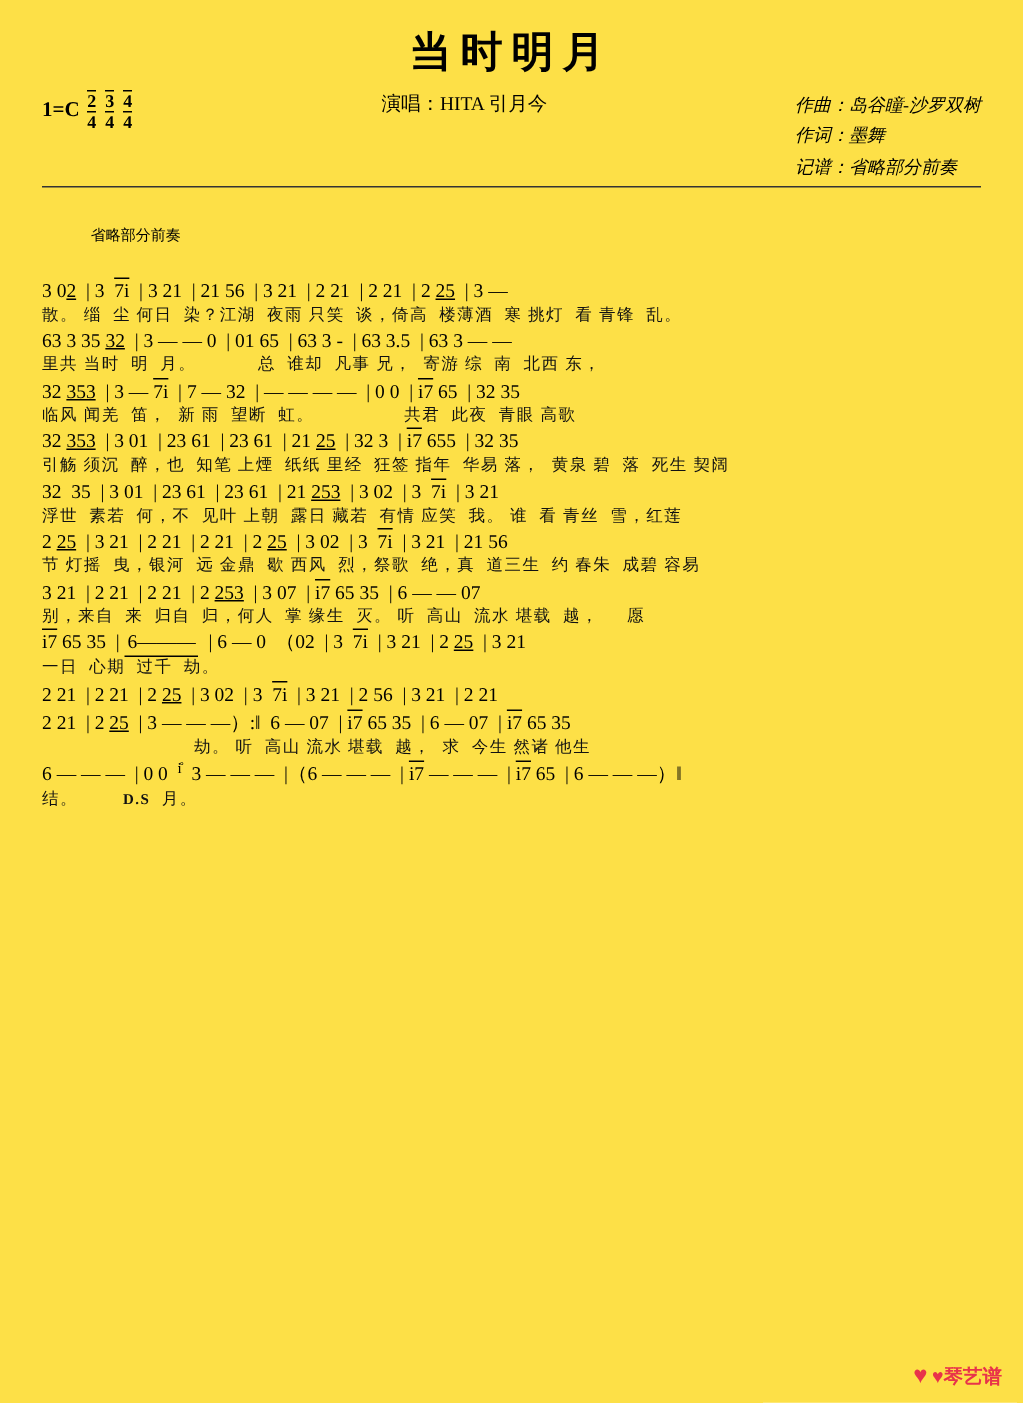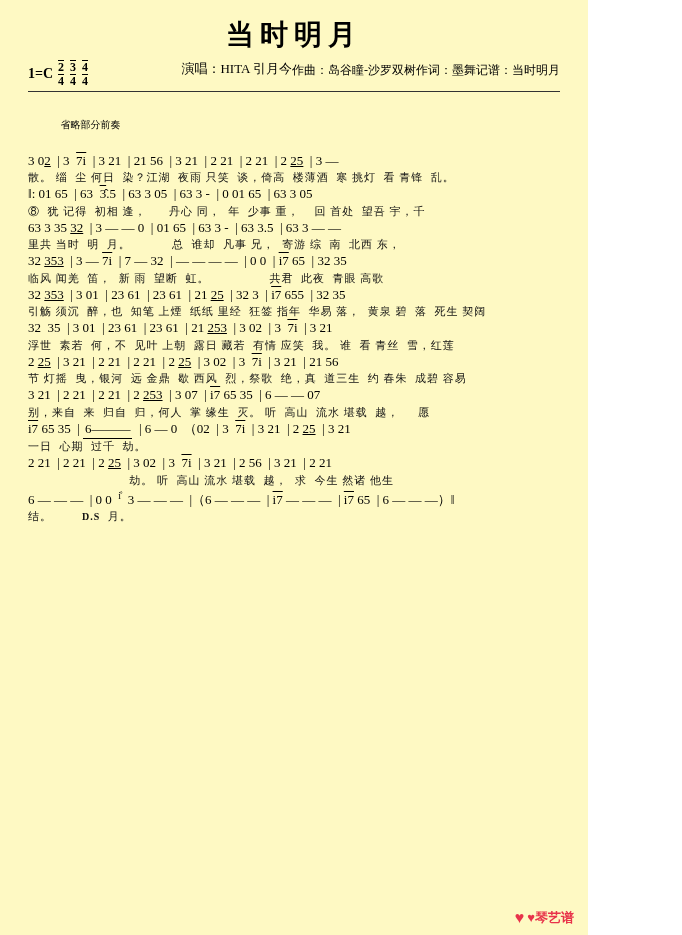--- a/index.html
+++ b/index.html
@@ -5,23 +5,23 @@
     * { margin: 0; padding: 0; box-sizing: border-box; }
     body {
       background: #fff;
       font-family: 'SimSun', 'STSong', serif;
       width: 682px;
       min-height: 935px;
       position: relative;
       overflow: hidden;
     }
     .page {
-      width: 588px;
+      width: 682px;
       min-height: 935px;
-      background: #fef9c3;
+      background: #fde047;
       padding: 12px 28px 40px 28px;
       position: relative;
     }
     .title {
       text-align: center;
       font-size: 28px;
       font-weight: bold;
       letter-spacing: 6px;
       margin-bottom: 6px;
       margin-top: 4px;
@@ -34,24 +34,25 @@
     }
     .meta-left {
       display: flex;
       flex-direction: column;
       font-size: 13px;
       line-height: 1.6;
       justify-content: center;
     }
     .meta-right {
       display: flex;
-      flex-direction: row;
-      align-items: center;
+      flex-direction: column;
+      align-items: flex-start;
       font-size: 12px;
       line-height: 1.7;
+      font-style: italic;
     }
     .key-sig {
       font-size: 14px;
       font-weight: bold;
       display: flex;
       align-items: center;
       gap: 4px;
     }
     .fraction {
       display: inline-flex;
@@ -142,49 +143,45 @@
               </span>
           </span>
           <span>
             <span class="fraction">
                 <span>4</span>
                 <span>4</span>
               </span>
           </span>
         </div>
       </div>
-      <div style="flex:1; text-align:right; font-size:13px;">演唱：HITA 引月今</div>
+      <div style="flex:1; text-align:center; font-size:13px;">演唱：HITA 引月今</div>
       <div class="meta-right">
         <div>作曲：岛谷瞳-沙罗双树</div>
         <div>作词：墨舞</div>
-        <div>记谱：当时明月</div>
+        <div>记谱：省略部分前奏</div>
       </div>
     </div>
 
     <hr class="divider">
 
     <div class="notation-section">
 
       <div class="row-pair">
         <div class="music-line">
           <span style="font-size:10px; font-family:SimSun,serif;text-align:right;">省略部分前奏</span>
         </div>
       </div>
 
 
 
       <div class="row-pair">
         <div class="music-line">3 0<u>2</u>  | 3  <span style="text-decoration:overline">7i</span>  | 3 21  | 21 56  | 3 21  | 2 21  | 2 21  | 2 <u>25</u>  | 3 —</div>
         <div class="lyric-line">散。 缁  尘 何日  染？江湖  夜雨 只笑  谈，倚高  楼薄酒  寒 挑灯  看 青锋  乱。</div>
       </div>
 
-      <div class="row-pair">
-        <div class="music-line">‖: 01 65  | 63  <span style="text-decoration:overline">3̂</span>.5  | 63 3 05  | 63 3 -  | 0 01 65  | 63 3 05</div>
-        <div class="lyric-line">⑧  犹 记得  初相 逢，      丹心 同，  年  少事 重，    回 首处  望吾 宇，千</div>
-      </div>
 
       <div class="row-pair">
         <div class="music-line">63 3 35 <u>32</u>  | 3 — — 0  | 01 65  | 63 3 -  | 63 3.5  | 63 3 — —</div>
         <div class="lyric-line">里共 当时  明  月。           总  谁却  凡事 兄，  寄游 综  南  北西 东，</div>
       </div>
 
       <div class="row-pair">
         <div class="music-line">32 <u>353</u>  | 3 — <span style="text-decoration:overline">7i</span>  | 7 — 32  | — — — —  | 0 0  | <span style="text-decoration:overline">i7</span> 65  | 32 35</div>
         <div class="lyric-line">临风 闻羌  笛，  新 雨  望断  虹。                共君  此夜  青眼 高歌</div>
       </div>
@@ -213,20 +210,21 @@
         <div class="music-line"><span style="text-decoration:overline">i7</span> 65 35  | <span style="border-bottom:1px solid #000; display:inline-block; padding:0 2px;">6———</span>  | 6 — 0  （02  | 3  <span style="text-decoration:overline">7i</span>  | 3 21  | 2 <u>25</u>  | 3 21</div>
         <div class="lyric-line">一日  心期  过千  劫。</div>
       </div>
 
       <div class="row-pair">
         <div class="music-line">2 21  | 2 21  | 2 <u>25</u>  | 3 02  | 3  <span style="text-decoration:overline">7i</span>  | 3 21  | 2 56  | 3 21  | 2 21</div>
         <div class="lyric-line"></div>
       </div>
 
       <div class="row-pair">
+        <div class="music-line">2 21  | 2 <u>25</u>  | 3 — — —）:‖  6 — 07  | <span style="text-decoration:overline">i7</span> 65 35  | 6 — 07  | <span style="text-decoration:overline">i7</span> 65 35</div>
         <div class="lyric-line">                           劫。 听  高山 流水 堪载  越，  求  今生 然诸 他生</div>
       </div>
 
       <div class="row-pair">
         <div class="music-line">6 — — —  | 0 0  <span style="font-size:10px; vertical-align:super;">i̊</span>  3 — — —  |（6 — — —  | <span style="text-decoration:overline">i7</span> — — —  | <span style="text-decoration:overline">i7</span> 65  | 6 — — —）‖</div>
         <div class="lyric-line">结。        <span class="ds-marker">D.S</span>  月。</div>
       </div>
 
     </div>
   </div>

